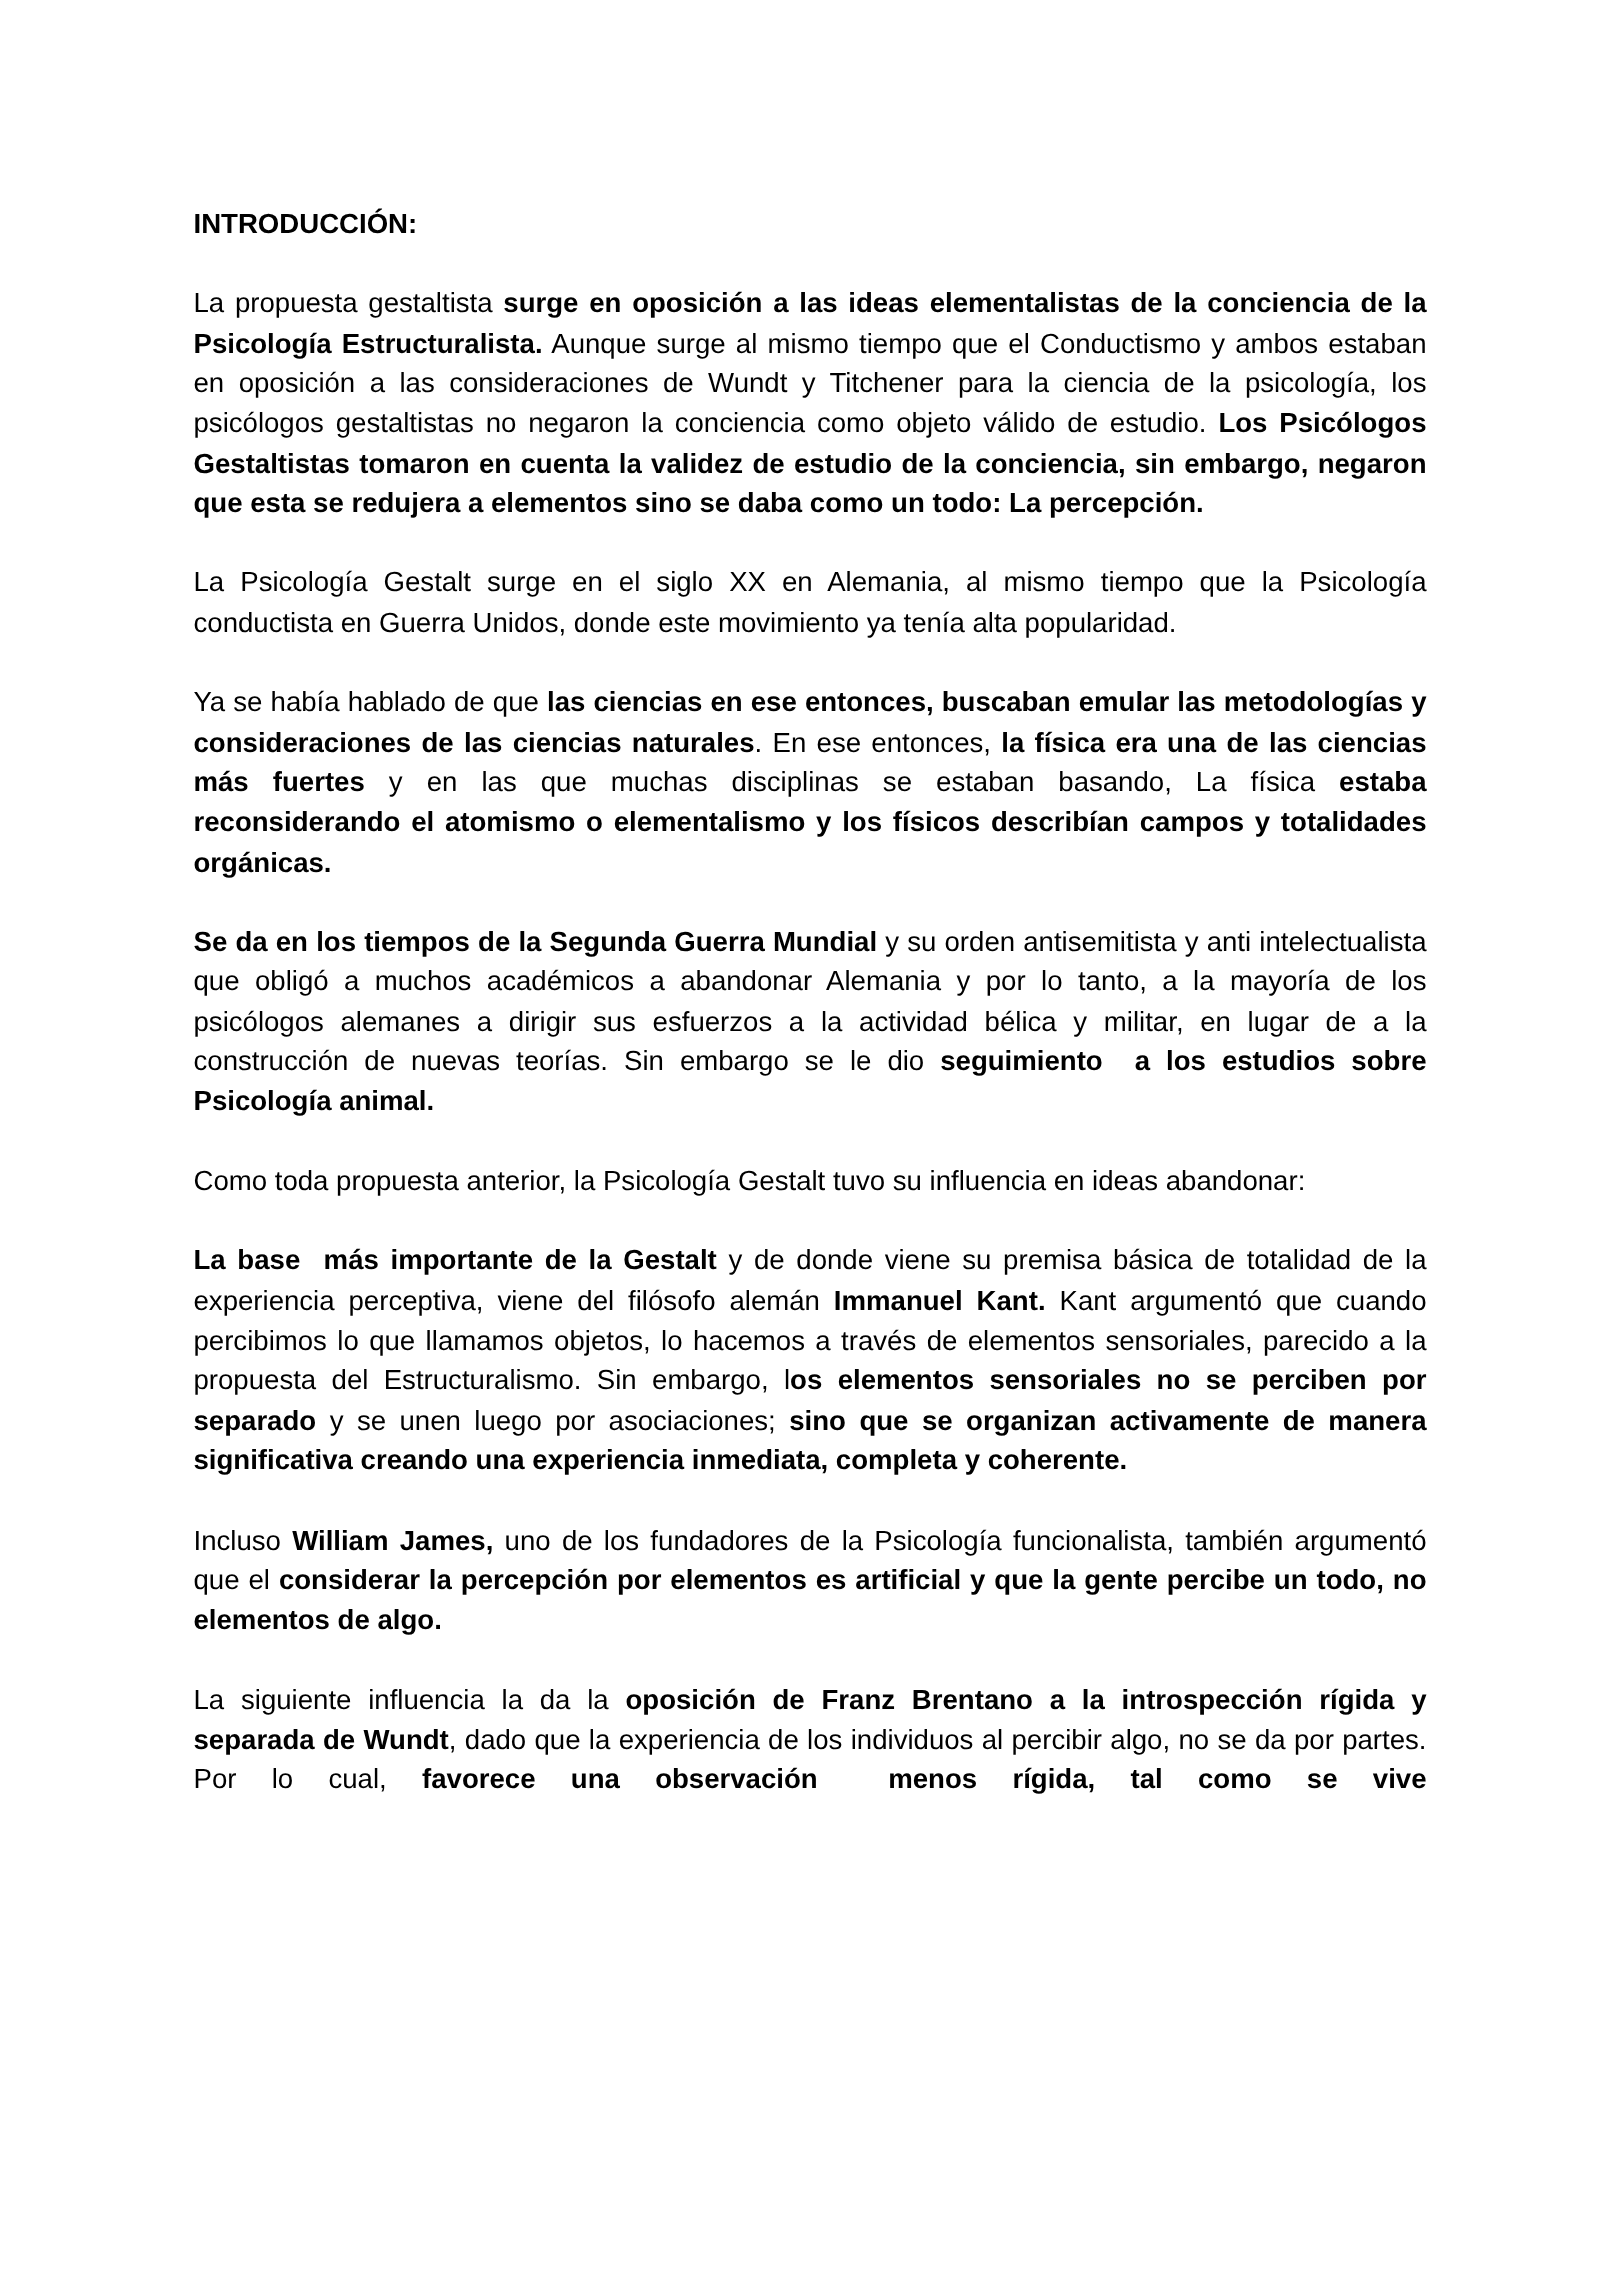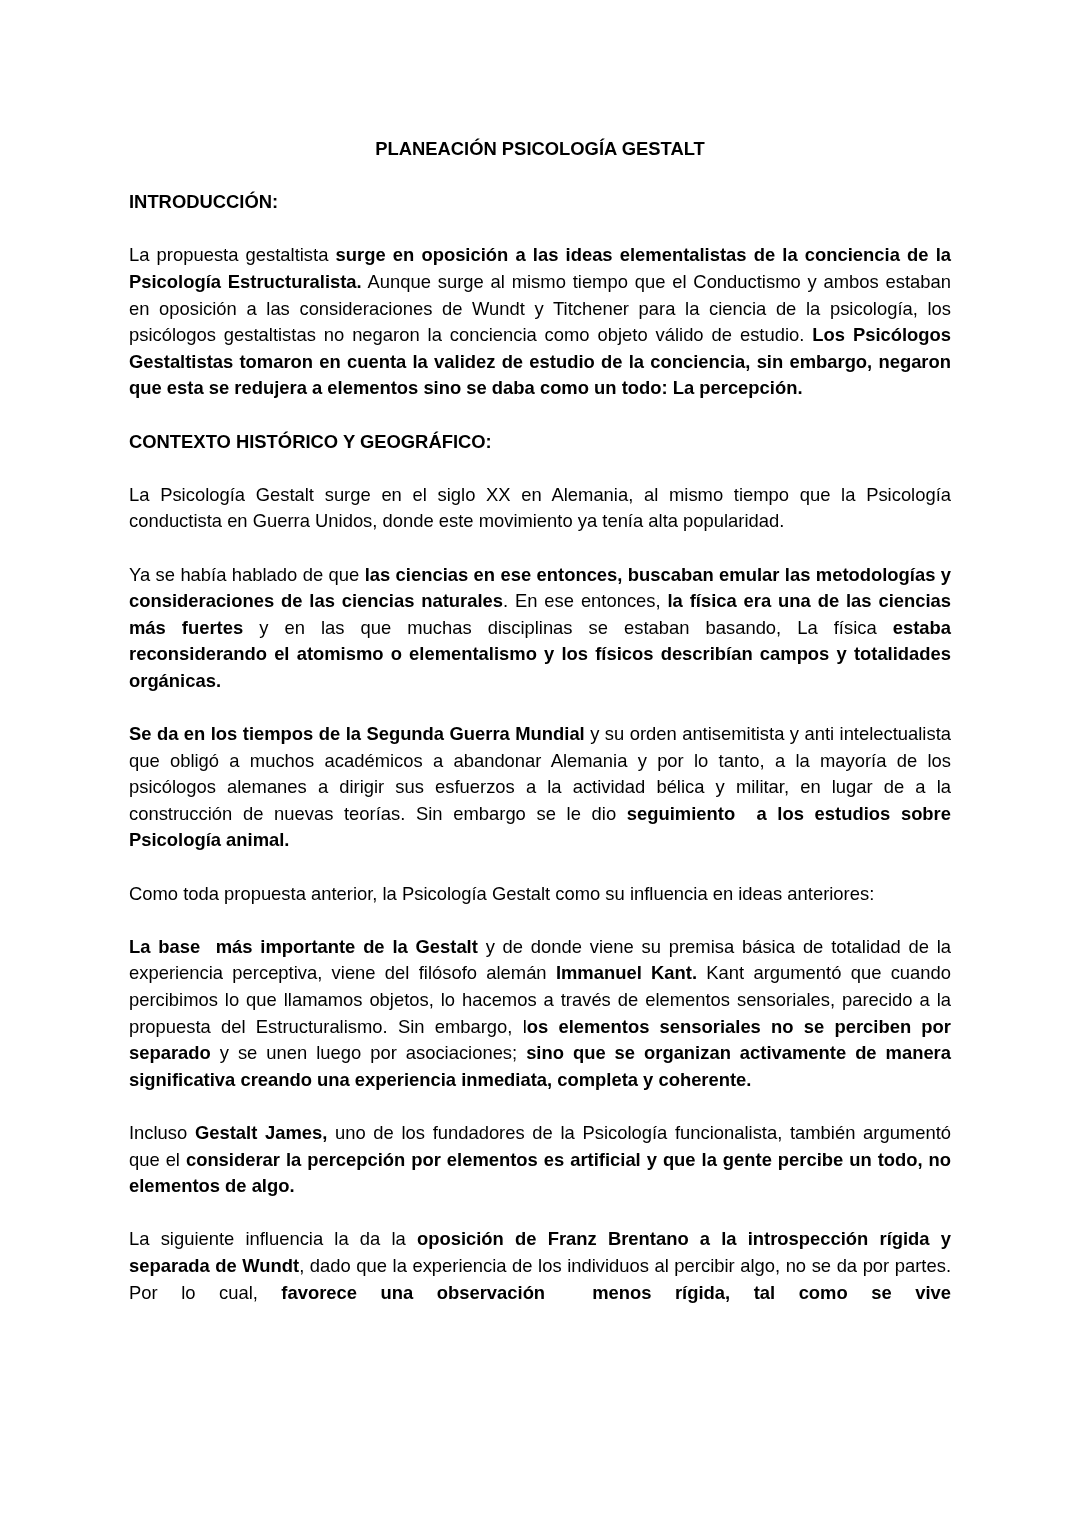--- a/index.html
+++ b/index.html
@@ -45,26 +45,24 @@
   }
   .bold {
     font-weight: bold;
     margin-top: 44px;
   }
 </style>
 </head>
 <body>
 
 <div class="page">
-  <div class="doc-title">PLANEACIÓN PSICOLOGÍA GESTALT</div>
   <div id="doc-body">
       <div class="block heading"><span class="bold">INTRODUCCIÓN:</span></div>
       <div class="block paragraph"><span>La propuesta gestaltista </span><span class="bold">surge en oposición a las ideas elementalistas de la conciencia de la Psicología Estructuralista.</span><span> Aunque surge al mismo tiempo que el Conductismo y ambos estaban en oposición a las consideraciones de Wundt y Titchener para la ciencia de la psicología, los psicólogos gestaltistas no negaron la conciencia como objeto válido de estudio. </span><span class="bold">Los Psicólogos Gestaltistas tomaron en cuenta la validez de estudio de la conciencia, sin embargo, negaron que esta se redujera a elementos sino se daba como un todo: La percepción.</span></div>
-      <div class="block heading"><span class="bold">CONTEXTO HISTÓRICO Y GEOGRÁFICO:</span></div>
       <div class="block paragraph"><span>La Psicología Gestalt surge en el siglo XX en Alemania, al mismo tiempo que la Psicología conductista en Guerra Unidos, donde este movimiento ya tenía alta popularidad.</span></div>
       <div class="block paragraph"><span>Ya se había hablado de que </span><span class="bold">las ciencias en ese entonces, buscaban emular las metodologías y consideraciones de las ciencias naturales</span><span>. En ese entonces, </span><span class="bold">la física era una de las ciencias más fuertes</span><span> y en las que muchas disciplinas se estaban basando, La física </span><span class="bold">estaba reconsiderando el atomismo o elementalismo y los físicos describían campos y totalidades orgánicas.</span></div>
       <div class="block paragraph"><span class="bold">Se da en los tiempos de la Segunda Guerra Mundial</span><span> y su orden antisemitista y anti intelectualista que obligó a muchos académicos a abandonar Alemania y por lo tanto, a la mayoría de los psicólogos alemanes a dirigir sus esfuerzos a la actividad bélica y militar, en lugar de a la construcción de nuevas teorías. Sin embargo se le dio </span><span class="bold">seguimiento&nbsp; a los estudios sobre Psicología animal.</span></div>
-      <div class="block paragraph"><span>Como toda propuesta anterior, la Psicología Gestalt como su influencia en ideas anteriores:</span></div>
+      <div class="block paragraph"><span>Como toda propuesta anterior, la Psicología Gestalt tuvo su influencia en ideas abandonar:</span></div>
       <div class="block paragraph"><span class="bold">La base&nbsp; más importante de la Gestalt</span><span> y de donde viene su premisa básica de totalidad de la experiencia perceptiva, viene del filósofo alemán </span><span class="bold">Immanuel Kant.</span><span> Kant argumentó que cuando percibimos lo que llamamos objetos, lo hacemos a través de elementos sensoriales, parecido a la propuesta del Estructuralismo. Sin embargo, l</span><span class="bold">os elementos sensoriales no se perciben por separado</span><span> y se unen luego por asociaciones; </span><span class="bold">sino que se organizan activamente de manera significativa creando una experiencia inmediata, completa y coherente.</span></div>
-      <div class="block paragraph"><span>Incluso </span><span class="bold">Gestalt James,</span><span> uno de los fundadores de la Psicología funcionalista, también argumentó que el </span><span class="bold">considerar la percepción por elementos es artificial y que la gente percibe un todo, no elementos de algo.</span></div>
+      <div class="block paragraph"><span>Incluso </span><span class="bold">William James,</span><span> uno de los fundadores de la Psicología funcionalista, también argumentó que el </span><span class="bold">considerar la percepción por elementos es artificial y que la gente percibe un todo, no elementos de algo.</span></div>
       <div class="block paragraph justify-last"><span>La siguiente influencia la da la </span><span class="bold">oposición de Franz Brentano a la introspección rígida y separada de Wundt</span><span>, dado que la experiencia de los individuos al percibir algo, no se da por partes. Por lo cual, </span><span class="bold">favorece una observación&nbsp; menos rígida, tal como se vive</span></div>
     </div>
 </div>
 
 </body></html>

